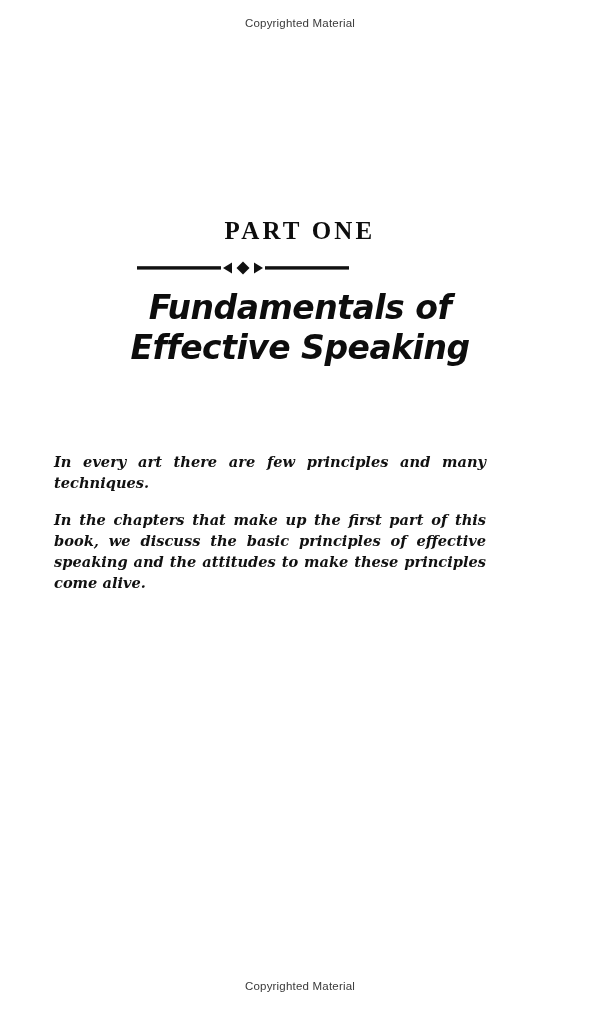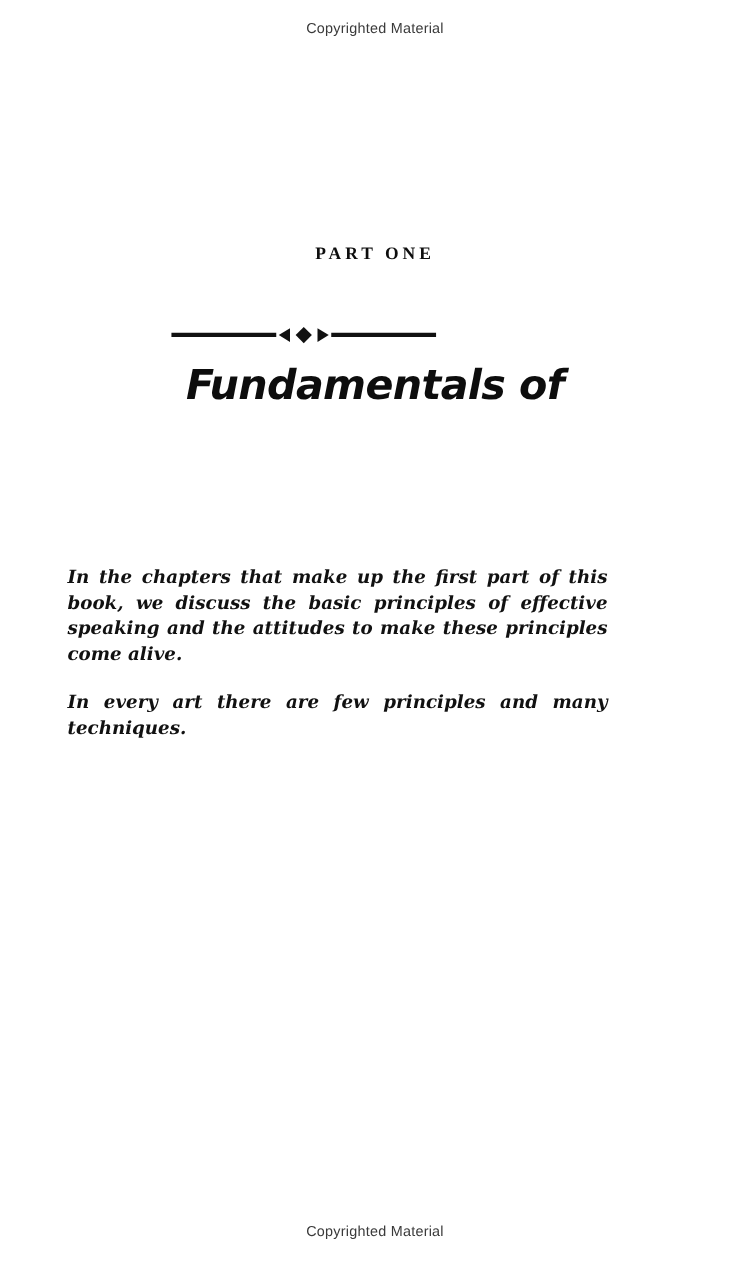--- a/index.html
+++ b/index.html
@@ -32,27 +32,27 @@
   .page {
     position: absolute;
     top: 0;
     left: 0;
     width: 600px;
     height: 1020px;
   }
 
   .part-label {
     position: absolute;
-    top: 196px;
+    top: 217px;
     left: 0;
     width: 100%;
     text-align: center;
     font-family: "Liberation Serif", serif;
     font-weight: bold;
-    font-size: 14px;
+    font-size: 25px;
     letter-spacing: 3.2px;
     color: #0d0d0d;
   }
 
   .ornament {
     position: absolute;
     top: 258px;
     left: 137px;
     width: 212px;
     height: 20px;
@@ -107,22 +107,23 @@
       <rect x="0" y="8.2" width="84" height="3.4" fill="#111111"></rect>
       <rect x="128" y="8.2" width="84" height="3.4" fill="#111111"></rect>
       <polygon points="86,10 95,4.5 95,15.5" fill="#111111"></polygon>
       <polygon points="126,10 117,4.5 117,15.5" fill="#111111"></polygon>
       <polygon points="106,3.5 112.5,10 106,16.5 99.5,10" fill="#111111"></polygon>
     </svg>
   </div>
 
   <div class="title">
     <span class="line1">Fundamentals of</span>
+    <span class="line2">Effective Speaking</span>
   </div>
 
   <div class="body-block">
+    <p class="para" id="para-1">In every art there are few principles and many techniques.</p>
     <p class="para">In the chapters that make up the first part of this book, we discuss the basic principles of effective speaking and the attitudes to make these principles come alive.</p>
-    <p class="para" id="para-1">In every art there are few principles and many techniques.</p>
   </div>
 
   <div class="watermark bottom">Copyrighted Material</div>
 
 </div>
 
 </body></html>

